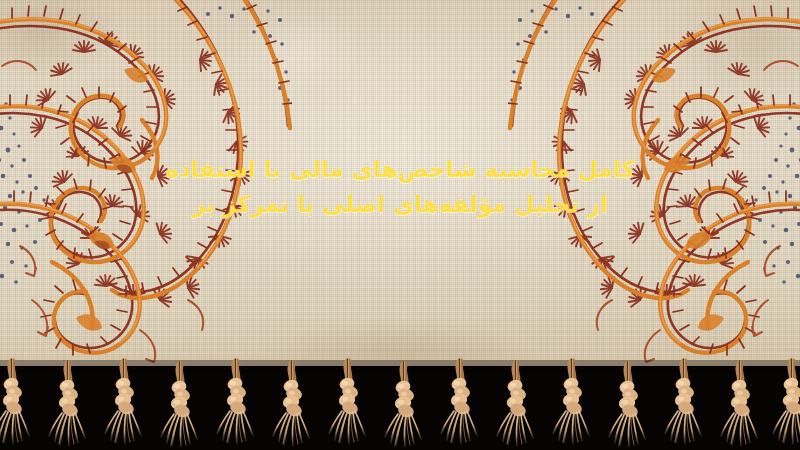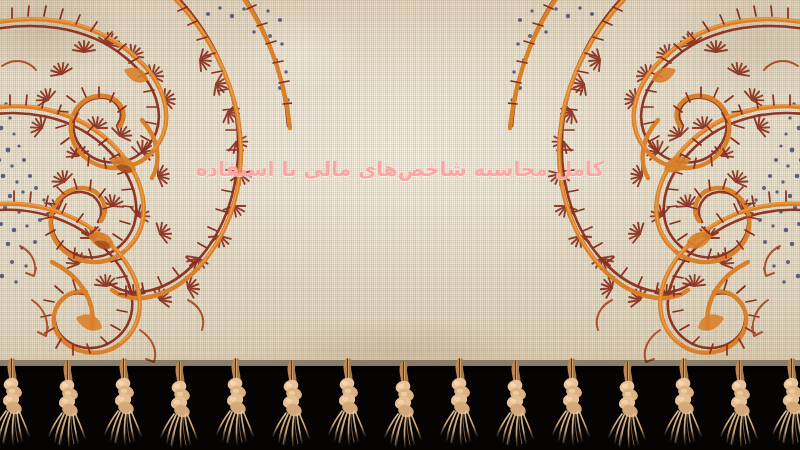--- a/index.html
+++ b/index.html
@@ -58,22 +58,22 @@
   
   .corner{position:absolute;top:0;width:300px;height:372px;pointer-events:none;}
   #corner-left{left:-8px;}
   #corner-right{right:-8px;transform:scaleX(-1);}
   .corner svg{display:block;width:100%;height:100%;}
 
   
   #title{
     position:absolute;left:0;top:152px;width:800px;
     text-align:center;direction:rtl;
-    color:#fca5a5;
-    font-size:20px;line-height:35px;font-weight:700;
+    color:#fde047;
+    font-size:23px;line-height:35px;font-weight:700;
     letter-spacing:.2px;
     text-shadow:0 1px 0 rgba(255,253,246,.55), 0 0 2px rgba(255,252,240,.35);
   }
   #title .ln{display:block;white-space:nowrap;}
 
   
   #fringe{position:absolute;left:0;top:352px;width:800px;height:98px;}
   #fringe svg{display:block;}
 </style>
 </head>
@@ -542,20 +542,21 @@
         <path d="M118,160 C130,152 142,158 144,170 C136,176 124,172 118,160 Z"></path>
         <path d="M96,236 C108,228 120,234 122,246 C114,252 102,248 96,236 Z"></path>
         <path d="M132,70 C144,64 154,70 156,80 C148,86 138,82 132,70 Z"></path>
         <path d="M84,318 C96,310 108,316 110,328 C102,334 90,330 84,318 Z"></path>
       </g>
     </svg>
   </div>
 
   <div id="title">
     <span class="ln">کامل محاسبه شاخص‌های مالی با استفاده</span>
+    <span class="ln">از تحلیل مؤلفه‌های اصلی با تمرکز بر</span>
   </div>
 
   <div id="fringe">
     <svg width="800" height="98" viewBox="0 0 800 98" xmlns="http://www.w3.org/2000/svg">
       <defs>
         <linearGradient id="cordg" x1="0" y1="0" x2="1" y2="0">
           <stop offset="0%" stop-color="#b88755"></stop>
           <stop offset="35%" stop-color="#edc globally"></stop>
           <stop offset="35%" stop-color="#efcc9d"></stop>
           <stop offset="65%" stop-color="#e3b785"></stop>

